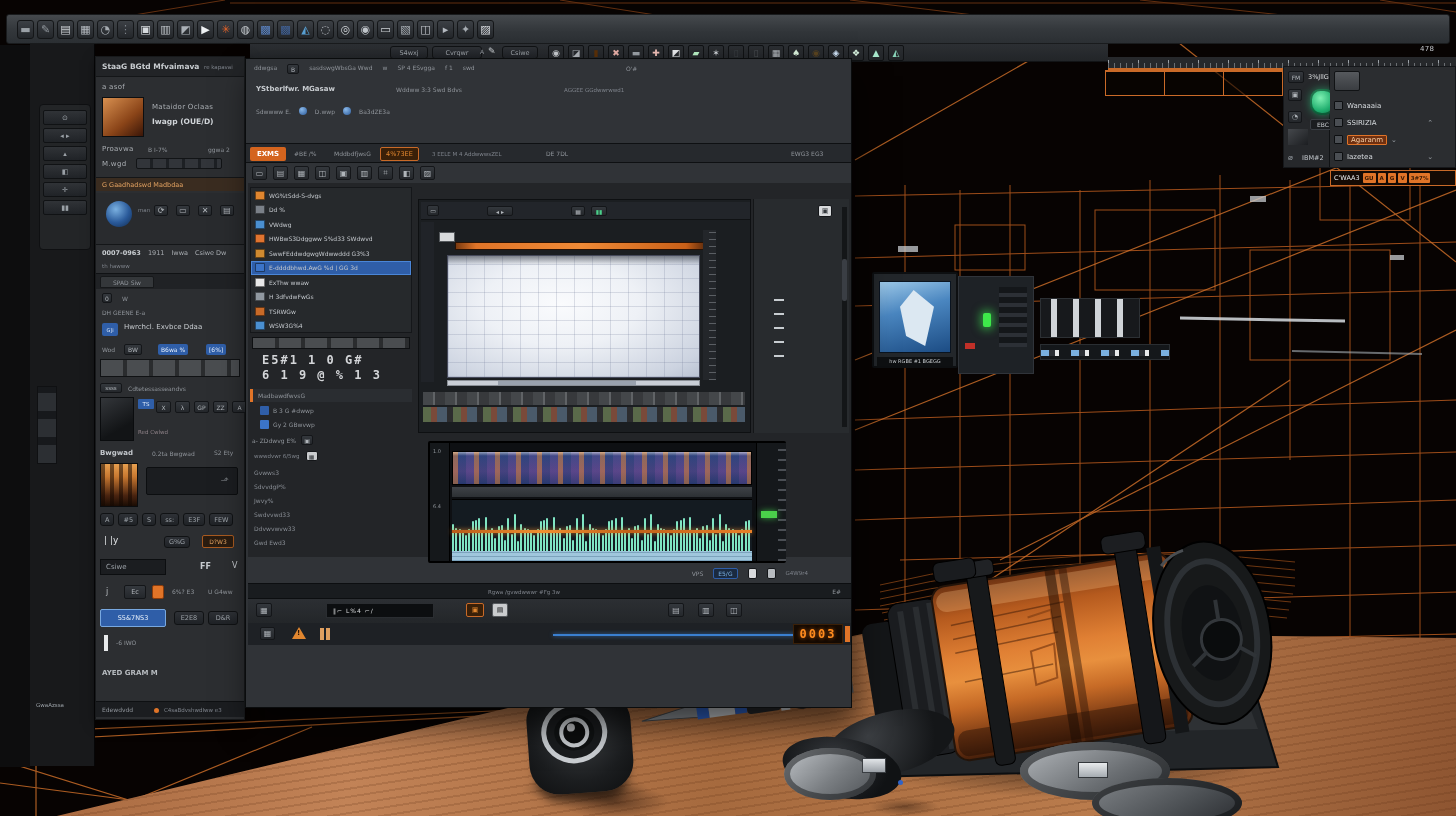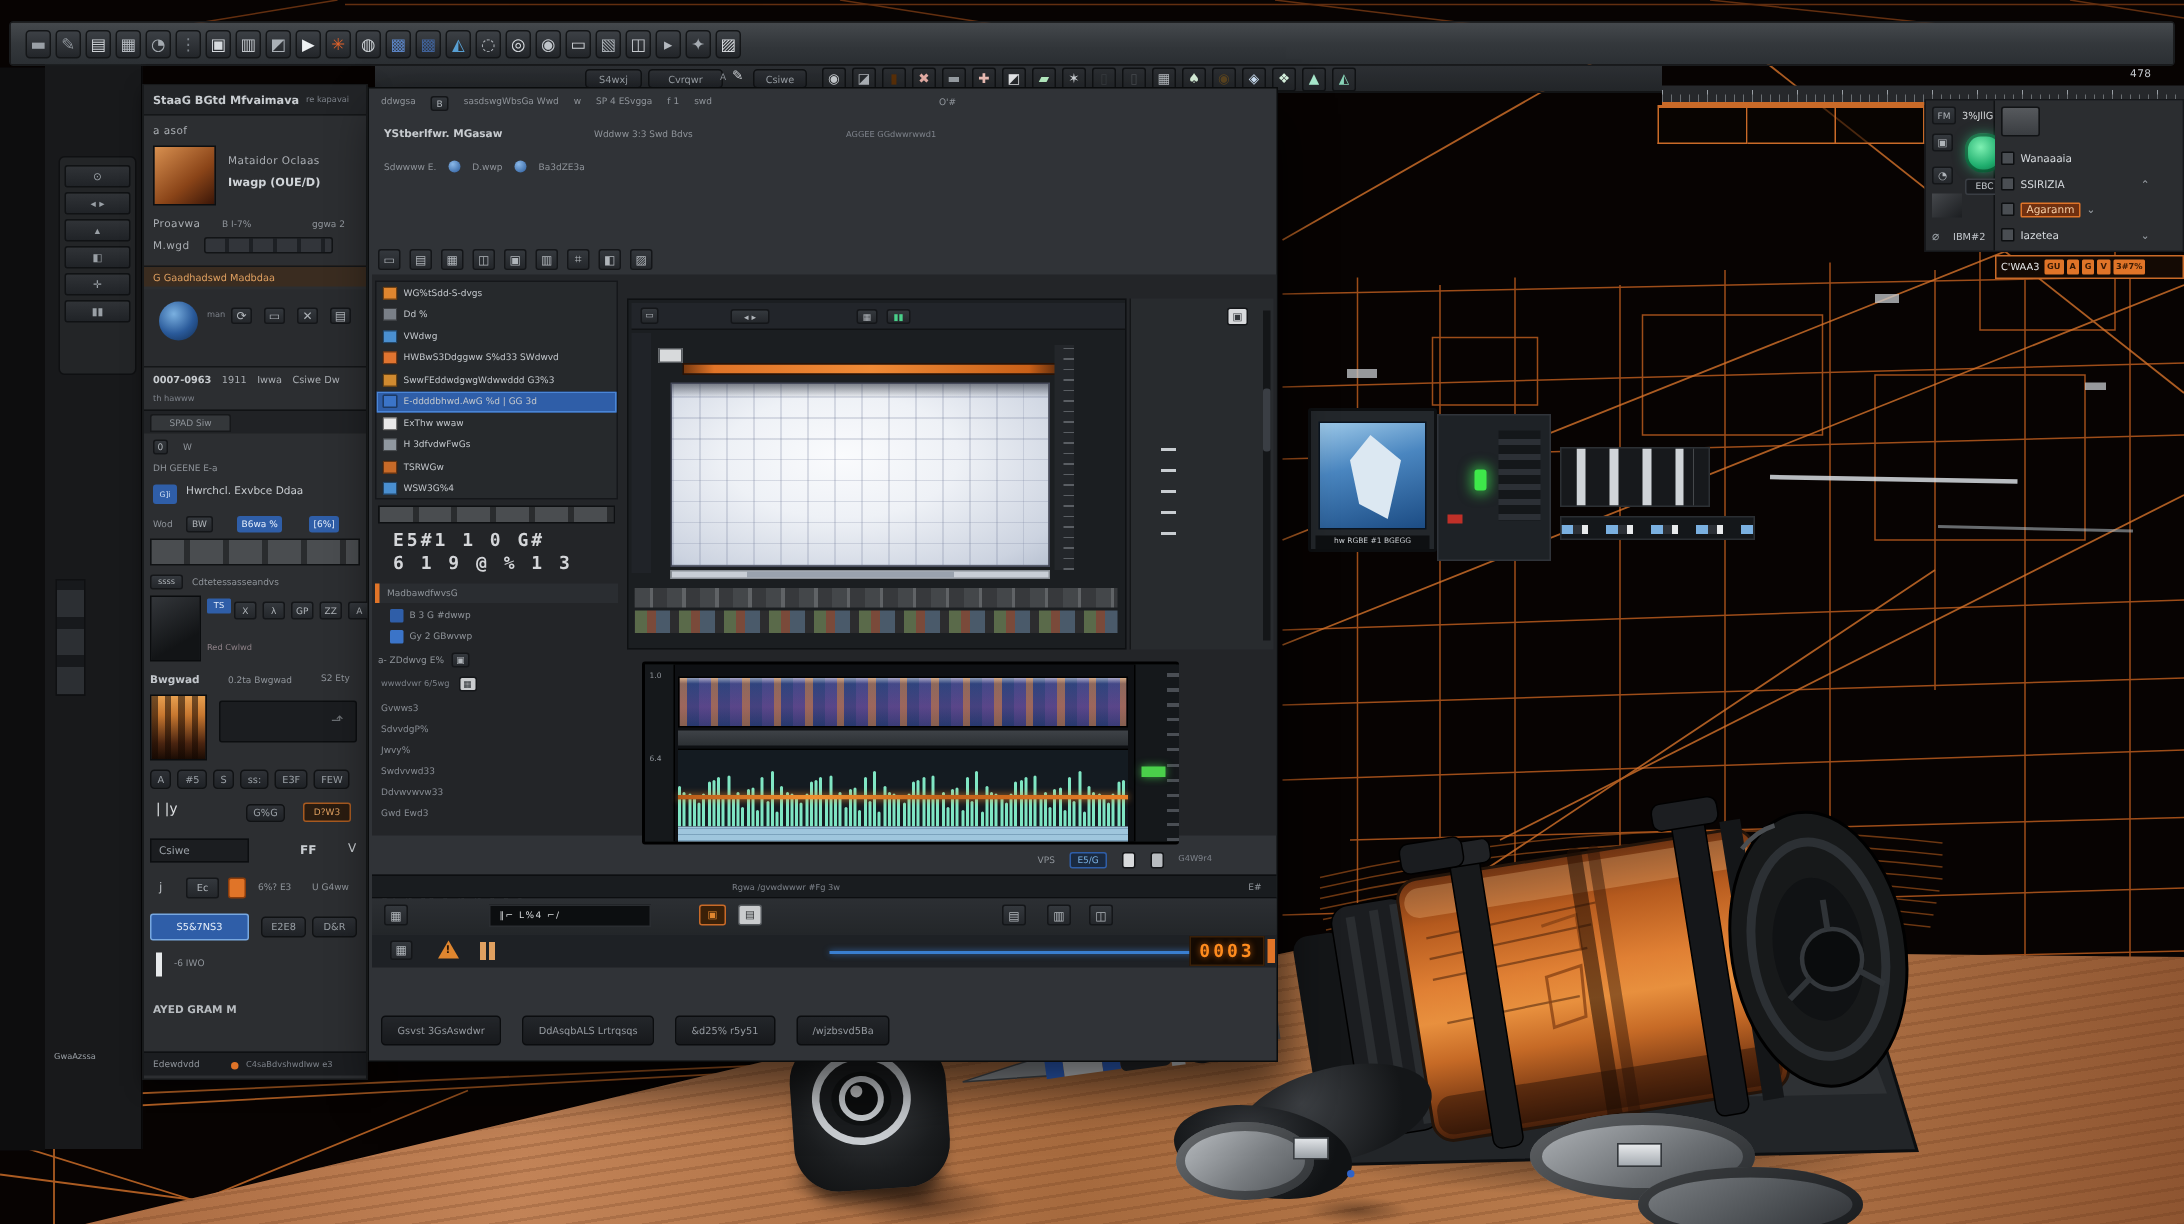--- a/index.html
+++ b/index.html
@@ -571,20 +571,29 @@
     <span class="abs t5" style="left:318px;top:28px">AGGEE GGdwwrwwd1</span>
     <div class="abs" style="left:10px;top:48px;display:flex;gap:8px;align-items:center">
       <span class="t6">Sdwwww E.</span>
       <span style="width:8px;height:8px;border-radius:50%;background:radial-gradient(circle at 35% 30%,#8ab8e8,#2a5a9a)"></span>
       <span class="t6">D.wwp</span>
       <span style="width:8px;height:8px;border-radius:50%;background:radial-gradient(circle at 35% 30%,#8ab8e8,#2a5a9a)"></span>
       <span class="t6">Ba3dZE3a</span>
     </div>
 
 
+    <div class="abs" style="left:0;top:84px;width:605px;height:20px;background:#26292d;border-top:1px solid #0e1012;border-bottom:1px solid #0e1012">
+      <span style="position:absolute;left:4px;top:3px;width:36px;height:14px;background:#d4641e;border-radius:2px;color:#fff;font-size:7px;font-weight:bold;display:inline-flex;align-items:center;justify-content:center">EXMS</span>
+      <span class="abs t6" style="left:48px;top:6px">#BE /%</span>
+      <span class="abs t6" style="left:88px;top:6px">MddbdfjwsG</span>
+      <span style="position:absolute;left:134px;top:3px;height:14px;padding:0 5px;background:#3a2008;border:1px solid #c96a28;border-radius:2px;color:#e0862f;font-size:6.5px;display:inline-flex;align-items:center">4%73EE</span>
+      <span class="abs t5" style="left:186px;top:7px">3 EELE M 4 AddwwwsZEL</span>
+      <span class="abs t6" style="left:300px;top:6px">DE 7DL</span>
+      <span class="abs t6" style="left:545px;top:6px">EWG3 EG3</span>
+    </div>
     <div class="abs" style="left:6px;top:107px;display:flex;gap:6px">
 
     <span class="chip" style="width:15px;height:14px;font-size:8px">
           <span>▭</span>
         </span>
         <span class="chip" style="width:15px;height:14px;font-size:8px">
           <span>▤</span>
         </span>
         <span class="chip" style="width:15px;height:14px;font-size:8px">
           <span>▦</span>
@@ -869,35 +878,20 @@
       <span class="wtri abs" style="left:44px;top:4px"></span>
       <span class="abs" style="left:49px;top:6px;font-size:7px;font-weight:bold;color:#2a1404">!</span>
       <span class="abs" style="left:72px;top:5px;width:4px;height:12px;background:#e0a060;box-shadow:6px 0 0 #e0a060"></span>
       <div class="abs" style="left:305px;top:11px;width:255px;height:2px;background:#3a7fd0;box-shadow:0 0 4px rgba(60,130,220,.8)"></div>
       <div class="abs" style="left:545px;top:1px;width:50px;height:20px;background:#140a02;border:1px solid #3a2008;display:flex;align-items:center;justify-content:center">
         <span class="digits" style="font-size:12px;letter-spacing:2px">0003</span>
       </div>
       <span class="abs" style="left:597px;top:3px;width:5px;height:16px;background:#e07428"></span>
     </div>
 
-    <div class="abs" style="left:8px;top:618px;display:flex;gap:14px">
-
-    <div class="btab">
-          <span>Gsvst 3GsAswdwr</span>
-        </div>
-        <div class="btab">
-          <span>DdAsqbALS Lrtrqsqs</span>
-        </div>
-        <div class="btab">
-          <span>&amp;d25% r5y51</span>
-        </div>
-        <div class="btab">
-          <span>/wjzbsvd5Ba</span>
-        </div>
-      </div>
   </div>
 
   <div class="abs rpanel">
     <div style="width:46px;position:relative;border-right:1px solid #101214">
       <span class="chip" style="position:absolute;left:4px;top:4px;width:16px;height:12px;font-size:6px">
           <span>FM</span>
         </span>
       <span class="abs" style="left:24px;top:6px;font-size:6.5px;color:#d8dadc">3%JllG</span>
       <span class="chip" style="position:absolute;left:4px;top:22px;width:14px;height:12px;font-size:7px">
           <span>▣</span>

